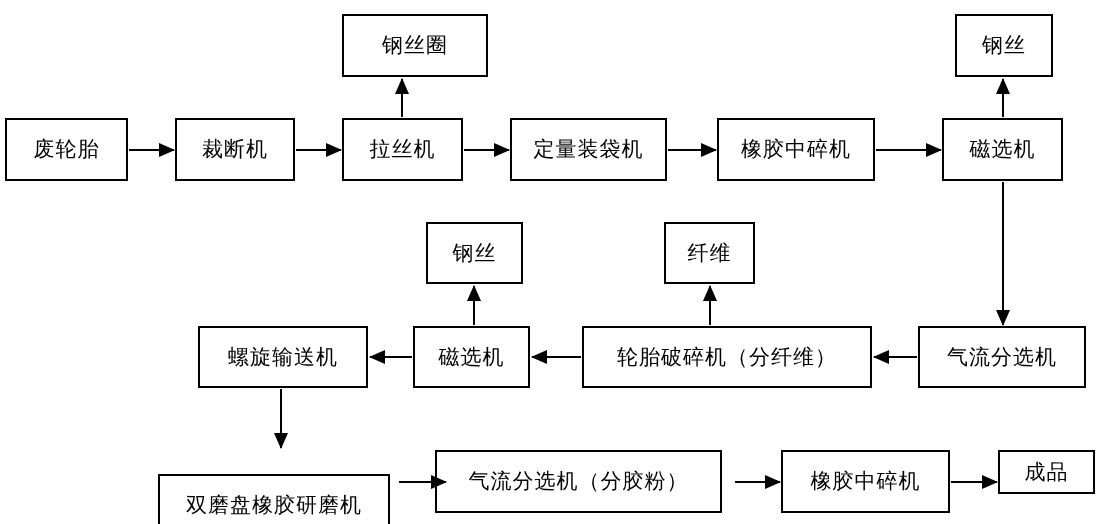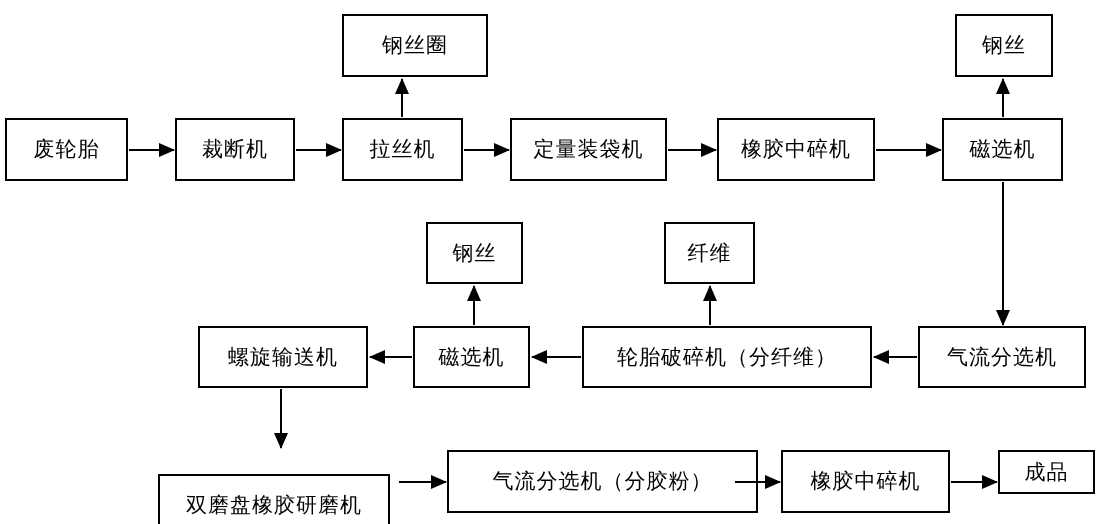--- a/index.html
+++ b/index.html
@@ -59,21 +59,21 @@
 
   <div class="node" style="left:426px;top:222px;width:97px;height:62px">钢丝</div>
   <div class="node" style="left:664px;top:222px;width:91px;height:62px">纤维</div>
 
   <div class="node" style="left:198px;top:326px;width:170px;height:62px">螺旋输送机</div>
   <div class="node" style="left:413px;top:326px;width:117px;height:62px">磁选机</div>
   <div class="node" style="left:582px;top:326px;width:290px;height:62px">轮胎破碎机（分纤维）</div>
   <div class="node" style="left:918px;top:326px;width:168px;height:62px">气流分选机</div>
 
   <div class="node" style="left:158px;top:474px;width:232px;height:63px">双磨盘橡胶研磨机</div>
-  <div class="node" style="left:447px;top:450px;width:311px;height:63px">气流分选机（分胶粉）</div>
+  <div class="node" style="left:435px;top:450px;width:287px;height:63px">气流分选机（分胶粉）</div>
   <div class="node" style="left:781px;top:450px;width:169px;height:63px">橡胶中碎机</div>
   <div class="node" style="left:998px;top:450px;width:97px;height:44px">成品</div>
 
   <svg id="arrow-layer" viewBox="0 0 1104 524" xmlns="http://www.w3.org/2000/svg">
     <defs>
       <marker id="ah" markerUnits="userSpaceOnUse" markerWidth="16" markerHeight="14" refX="15" refY="7" orient="auto">
         <path d="M0,0 L16,7 L0,14 Z" fill="#000000"></path>
       </marker>
     </defs>
     <line x1="129" y1="150" x2="174" y2="150" marker-end="url(#ah)"></line>

